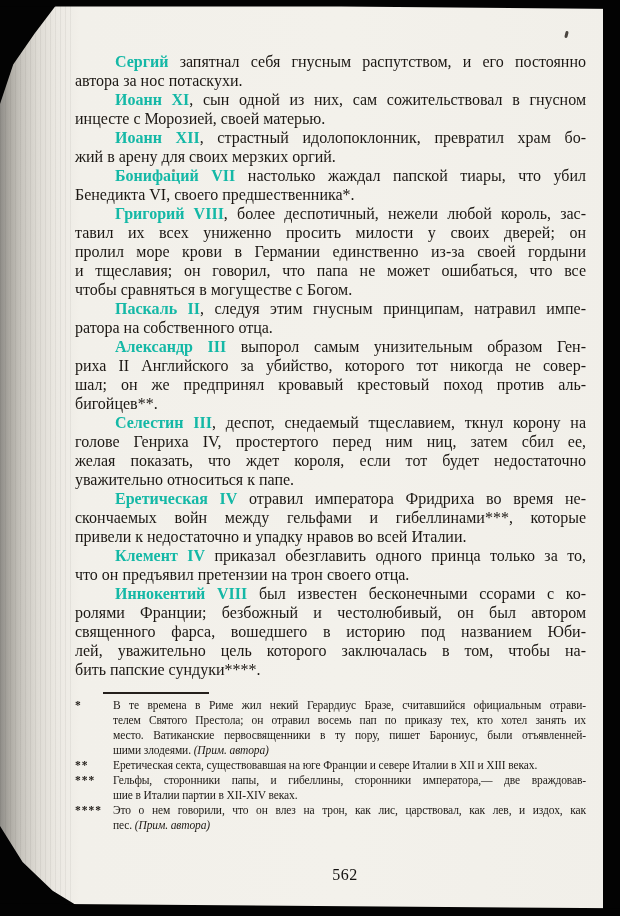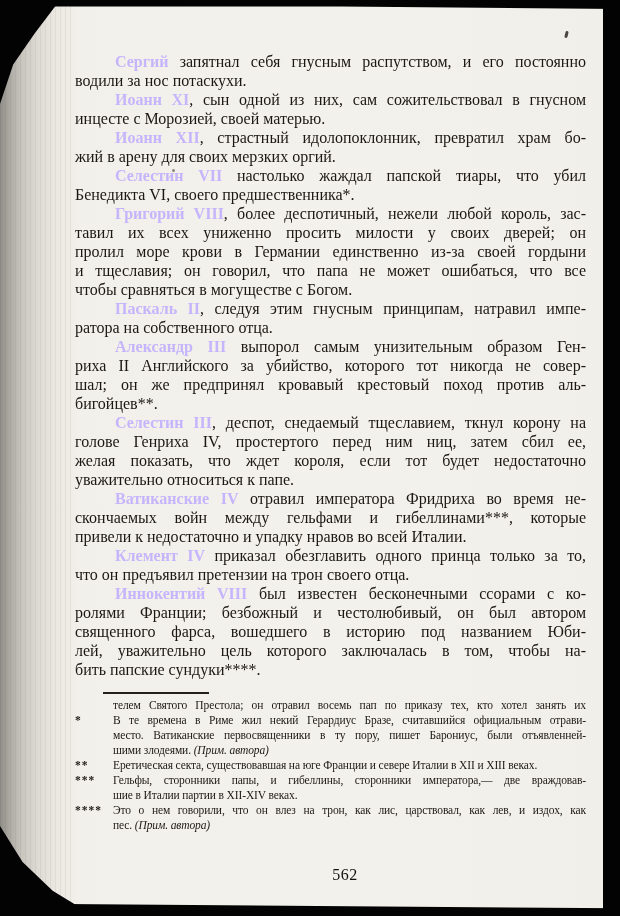--- a/index.html
+++ b/index.html
@@ -38,21 +38,21 @@
   .speck-a { position:absolute; top:31px; left:565px; width:3px; height:7px; background:#4a453f; transform:rotate(14deg); border-radius:2px; }
   .speck-b { position:absolute; top:169px; left:172px; width:3px; height:3px; background:#8b857c; border-radius:50%; }
 
   .text-column {
     position:absolute; left:75px; top:52px; width:511px;
     color:#1b1713; font-size:16px; line-height:19px;
   }
   .tline { text-align:justify; text-align-last:justify; -moz-text-align-last:justify; }
   .tline.first { text-indent:40px; }
   .tline.last { text-align-last:left; -moz-text-align-last:left; }
-  .lead { font-weight:700; color:#c4b5fd; }
+  .lead { font-weight:700; color:#14b8a6; }
 
   .rule { width:106px; margin:13px 0 4px 28px; border-top:2px solid #241f1b; }
 
   .footnotes { font-size:11.5px; line-height:15px; letter-spacing:-0.12px; color:#1d1915; }
   .fline { padding-left:38px; text-align:justify; text-align-last:justify; -moz-text-align-last:justify; }
   .fline.first { text-indent:-38px; }
   .fline.nj { text-align:left; text-align-last:left; -moz-text-align-last:left; }
   .fmarker { display:inline-block; width:33px; text-align:right; margin-right:5px; font-weight:700; letter-spacing:1px; text-indent:0; }
 
   .page-number {
@@ -71,32 +71,32 @@
   <div class="edge-top"></div>
   <div class="edge-right"></div>
   <div class="edge-bottom"></div>
   <div class="speck-a"></div>
   <div class="speck-b"></div>
 
   <div class="text-column">
     <div>
         <div>
           <div class="tline first"><span class="lead">Сергий</span> запятнал себя гнусным распутством, и его постоянно</div>
-          <div class="tline last">водили за нос потаскухи.</div>
+          <div class="tline last">автора за нос потаскухи.</div>
         </div>
         <div>
           <div class="tline first"><span class="lead">Иоанн XI</span>, сын одной из них, сам сожительствовал в гнусном</div>
           <div class="tline last">инцесте с Морозией, своей матерью.</div>
         </div>
         <div>
           <div class="tline first"><span class="lead">Иоанн XII</span>, страстный идолопоклонник, превратил храм бо-</div>
           <div class="tline last">жий в арену для своих мерзких оргий.</div>
         </div>
         <div>
-          <div class="tline first"><span class="lead">Селестин VII</span> настолько жаждал папской тиары, что убил</div>
+          <div class="tline first"><span class="lead">Бонифаций VII</span> настолько жаждал папской тиары, что убил</div>
           <div class="tline last">Бенедикта VI, своего предшественника*.</div>
         </div>
         <div>
           <div class="tline first"><span class="lead">Григорий VIII</span>, более деспотичный, нежели любой король, зас-</div>
           <div class="tline">тавил их всех униженно просить милости у своих дверей; он</div>
           <div class="tline">пролил море крови в Германии единственно из-за своей гордыни</div>
           <div class="tline">и тщеславия; он говорил, что папа не может ошибаться, что все</div>
           <div class="tline last">чтобы сравняться в могуществе с Богом.</div>
         </div>
         <div>
@@ -109,41 +109,41 @@
           <div class="tline">шал; он же предпринял кровавый крестовый поход против аль-</div>
           <div class="tline last">бигойцев**.</div>
         </div>
         <div>
           <div class="tline first"><span class="lead">Селестин III</span>, деспот, снедаемый тщеславием, ткнул корону на</div>
           <div class="tline">голове Генриха IV, простертого перед ним ниц, затем сбил ее,</div>
           <div class="tline">желая показать, что ждет короля, если тот будет недостаточно</div>
           <div class="tline last">уважительно относиться к папе.</div>
         </div>
         <div>
-          <div class="tline first"><span class="lead">Ватиканские IV</span> отравил императора Фридриха во время не-</div>
+          <div class="tline first"><span class="lead">Еретическая IV</span> отравил императора Фридриха во время не-</div>
           <div class="tline">скончаемых войн между гельфами и гибеллинами***, которые</div>
           <div class="tline last">привели к недостаточно и упадку нравов во всей Италии.</div>
         </div>
         <div>
           <div class="tline first"><span class="lead">Клемент IV</span> приказал обезглавить одного принца только за то,</div>
           <div class="tline last">что он предъявил претензии на трон своего отца.</div>
         </div>
         <div>
           <div class="tline first"><span class="lead">Иннокентий VIII</span> был известен бесконечными ссорами с ко-</div>
           <div class="tline">ролями Франции; безбожный и честолюбивый, он был автором</div>
           <div class="tline">священного фарса, вошедшего в историю под названием Юби-</div>
           <div class="tline">лей, уважительно цель которого заключалась в том, чтобы на-</div>
           <div class="tline last">бить папские сундуки****.</div>
         </div>
       </div>
     <div class="rule"></div>
     <div class="footnotes">
         <div>
+          <div class="fline first"><span class="fmarker">*</span>В те времена в Риме жил некий Герардиус Бразе, считавшийся официальным отрави-</div>
           <div class="fline">телем Святого Престола; он отравил восемь пап по приказу тех, кто хотел занять их</div>
-          <div class="fline first"><span class="fmarker">*</span>В те времена в Риме жил некий Герардиус Бразе, считавшийся официальным отрави-</div>
           <div class="fline">место. Ватиканские первосвященники в ту пору, пишет Барониус, были отъявленней-</div>
           <div class="fline nj">шими злодеями. <i>(Прим. автора)</i></div>
         </div>
         <div>
           <div class="fline first nj"><span class="fmarker">**</span>Еретическая секта, существовавшая на юге Франции и севере Италии в XII и XIII веках.</div>
         </div>
         <div>
           <div class="fline first"><span class="fmarker">***</span>Гельфы, сторонники папы, и гибеллины, сторонники императора,— две враждовав-</div>
           <div class="fline nj">шие в Италии партии в XII-XIV веках.</div>
         </div>

